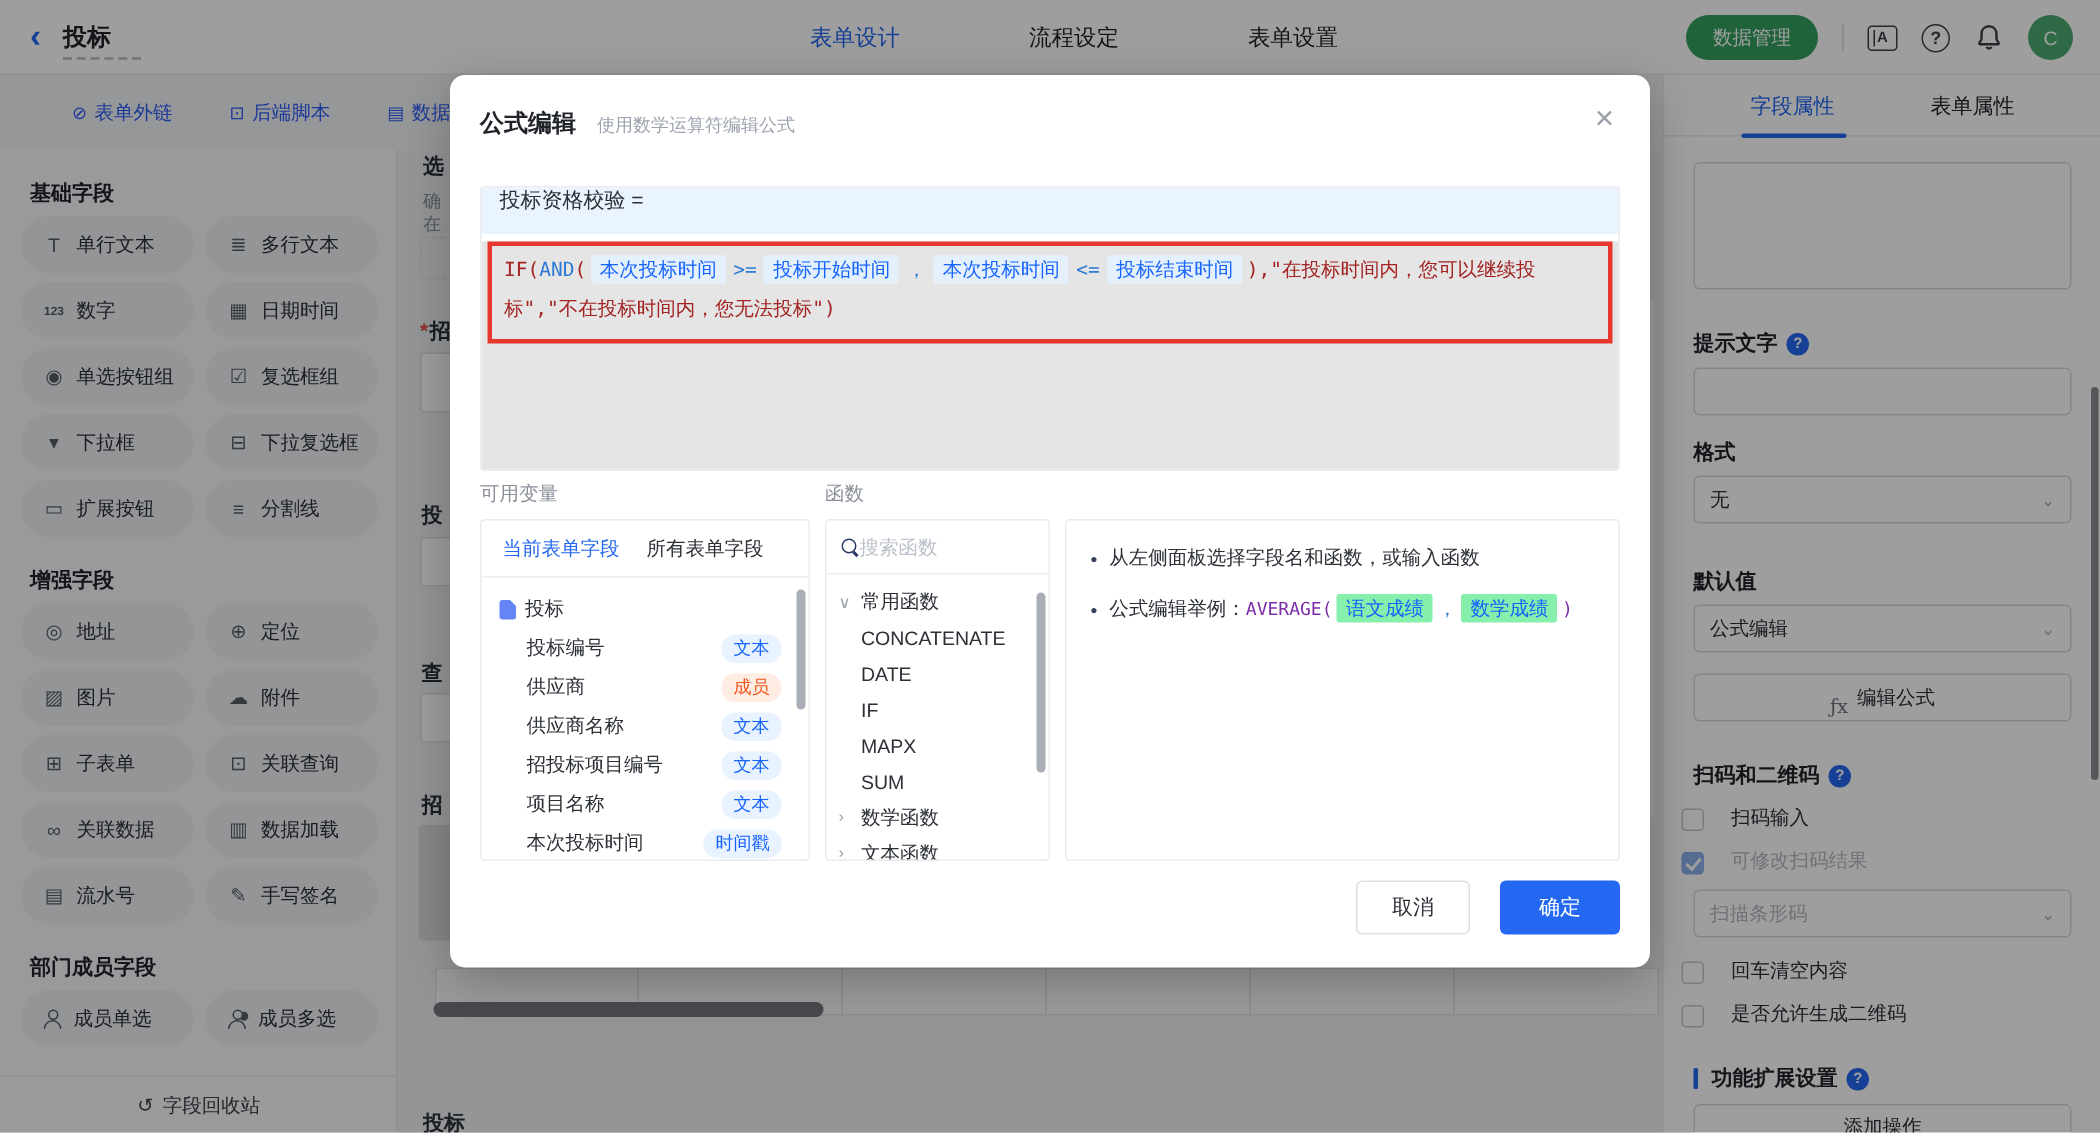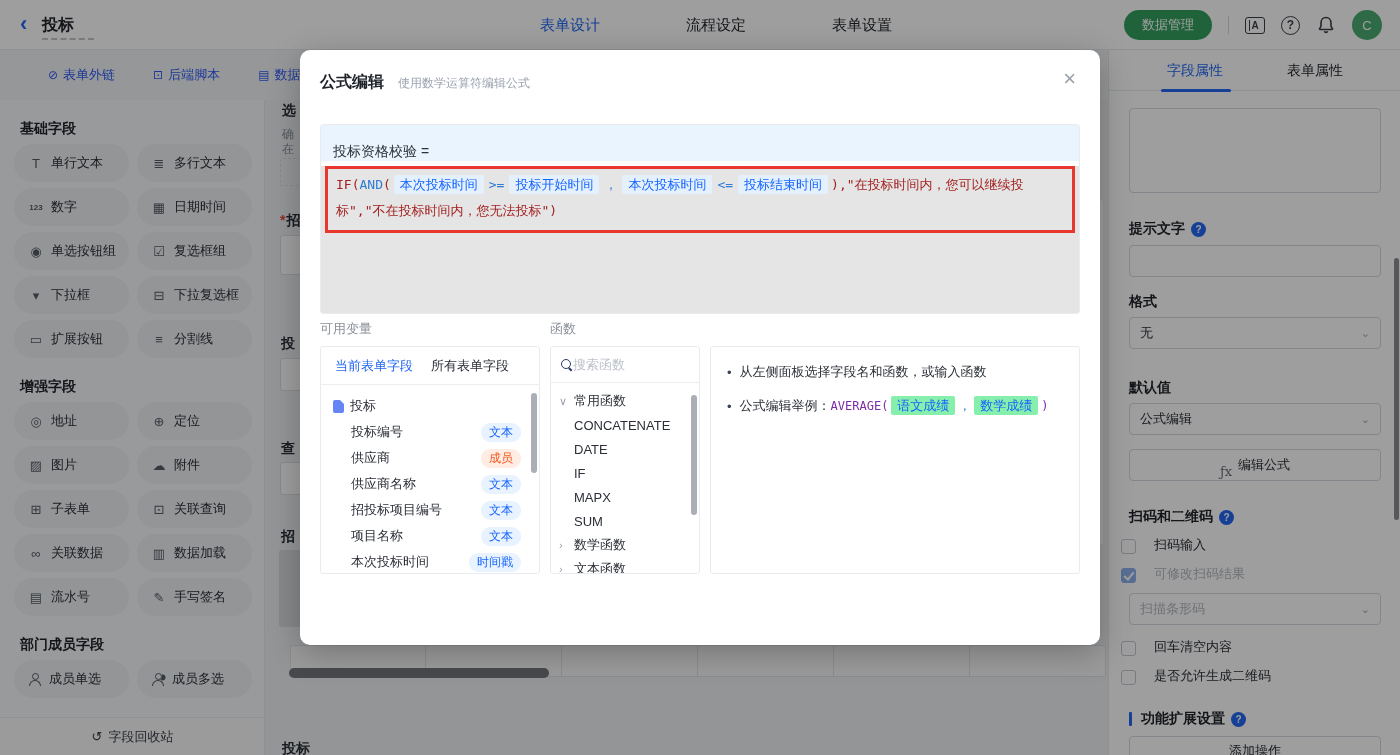--- a/index.html
+++ b/index.html
@@ -87,21 +87,21 @@
 
   
   .overlay { position:absolute; left:0; top:0; width:1400px; height:755px; background:rgba(0,0,0,0.38); z-index:30; }
   .modal { position:absolute; left:300px; top:50px; width:800px; height:595px; background:#fff; border-radius:10px; box-shadow:0 8px 32px rgba(0,0,0,0.25); z-index:40; }
   .m-head { position:relative; padding:22px 28px 0 20px; display:flex; align-items:baseline; gap:14px; }
   .m-title { font-size:16px; font-weight:bold; color:#1f2329; }
   .m-sub { font-size:12px; color:#9ca3af; }
   .m-close { position:absolute; right:24px; top:18px; font-size:22px; color:#9aa0aa; cursor:pointer; line-height:1; }
 
   .editor { position:absolute; left:20px; top:74px; width:760px; height:190px; border:1px solid #e9ebf0; border-radius:3px; overflow:hidden; }
-  .ed-label { height:36px; background:#e9f4fe; display:flex; align-items:flex-end; padding:0 12px; font-size:14px; color:#2b2f36; }
+  .ed-label { height:31px; background:#e9f4fe; display:flex; align-items:flex-start; padding:0 12px; font-size:14px; color:#2b2f36; }
   .ed-body { position:relative; height:154px; background:#e5e5e5; }
   .formula-hl { margin:5px 4px; border:3px solid #e8382d; padding:3px 8px 6px 8px; line-height:26px; font-size:13px; font-family:"DejaVu Sans Mono","Liberation Mono",monospace; }
   .tok-kw { color:#a32222; }
   .tok-fn { color:#2d7bd6; }
   .tok-op { color:#2d7bd6; padding:0 2px; }
   .tok-str { color:#a32222; }
   .tok-chip { background:#e4f1fd; color:#1664ff; border-radius:2px; padding:2px 6px; margin:0 3px; font-family:"Liberation Sans",sans-serif; }
 
   .pane-label { position:absolute; font-size:13px; color:#8a8f99; }
   .pane { position:absolute; top:296px; height:228px; border:1px solid #e9ebf0; border-radius:3px; background:#fff; overflow:hidden; }
@@ -490,15 +490,19 @@
       <div class="tip-line">
         <span class="tip-dot">•</span>
         <span>从左侧面板选择字段名和函数，或输入函数</span>
       </div>
       <div class="tip-line">
         <span class="tip-dot">•</span>
         <span id="tip-example"><span>公式编辑举例：</span><span class="ex-fn">AVERAGE(</span><span class="ex-chip">语文成绩</span><span class="ex-comma">，</span><span class="ex-chip">数学成绩</span><span class="ex-fn">)</span></span>
       </div>
     </div>
 
+    <div class="m-foot">
+      <button class="btn-cancel">取消</button>
+      <button class="btn-ok">确定</button>
+    </div>
   </section>
 
 </div>
 
 </body></html>

